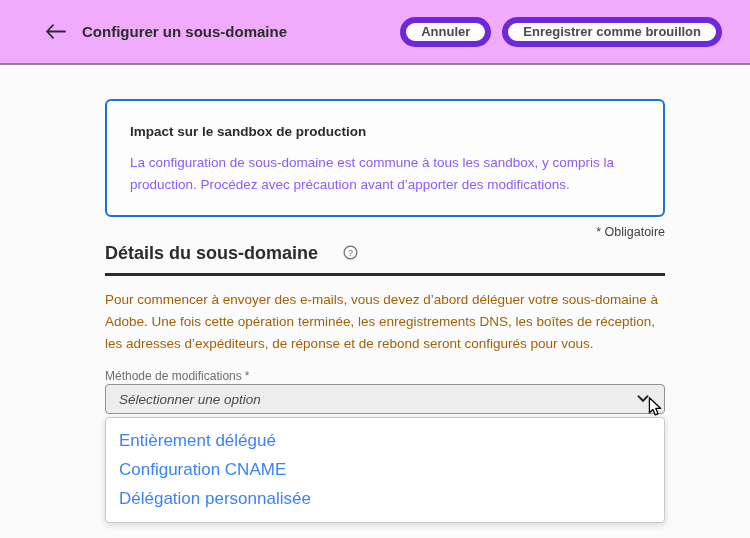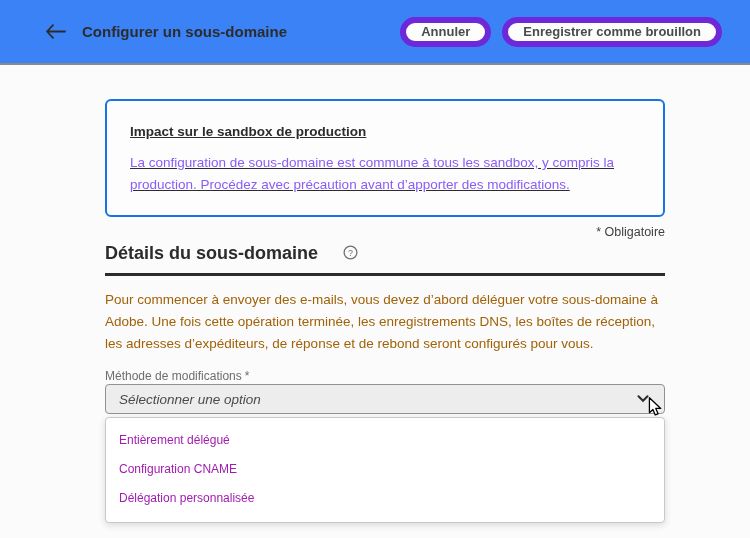--- a/index.html
+++ b/index.html
@@ -9,21 +9,21 @@
     background: #fbfbfb;
     font-family: "Liberation Sans", sans-serif;
     color: #2c2c2c;
     overflow: hidden;
     position: relative;
   }
 
   
   .header {
     height: 65px;
-    background: #3b82f6;
+    background: #f0abfc;
     border-bottom: 2px solid #8a8a8a;
     display: flex;
     align-items: center;
     padding: 0 28px 0 42px;
   }
   .back-btn {
     width: 26px; height: 26px;
     display: flex; align-items: center; justify-content: center;
     cursor: pointer;
     margin-right: 14px;
@@ -62,21 +62,20 @@
   
   .content {
     padding: 34px 85px 0 105px;
   }
 
   .alert-box {
     border: 2px solid #1473e6;
     border-radius: 6px;
     background: #fdfdfd;
     padding: 23px 24px 19px 23px;
-    text-decoration: underline;
   }
   .alert-title {
     font-size: 13.5px;
     font-weight: bold;
     color: #2c2c2c;
     margin-bottom: 13px;
   }
   .alert-body {
     font-size: 13.5px;
     line-height: 22px;
@@ -149,22 +148,22 @@
     background: #ffffff;
     border: 1px solid #c9c9c9;
     border-radius: 4px;
     box-shadow: 0 2px 7px rgba(0,0,0,0.14);
     padding: 8px 0 9px 0;
   }
   .dropdown-item {
     height: 29px;
     line-height: 29px;
     padding: 0 13px;
-    font-size: 12px;
-    color: #a21caf;
+    font-size: 17px;
+    color: #3b82f6;
     cursor: pointer;
   }
 
   .mouse-cursor {
     position: absolute;
     left: 648px;
     top: 397px;
     pointer-events: none;
     z-index: 10;
   }

